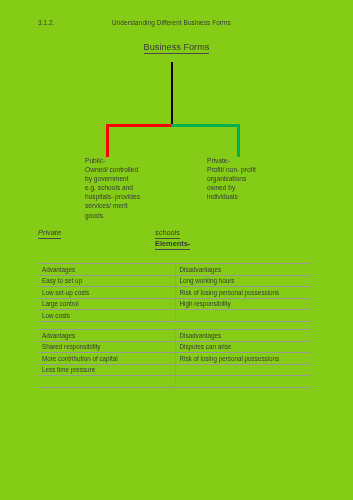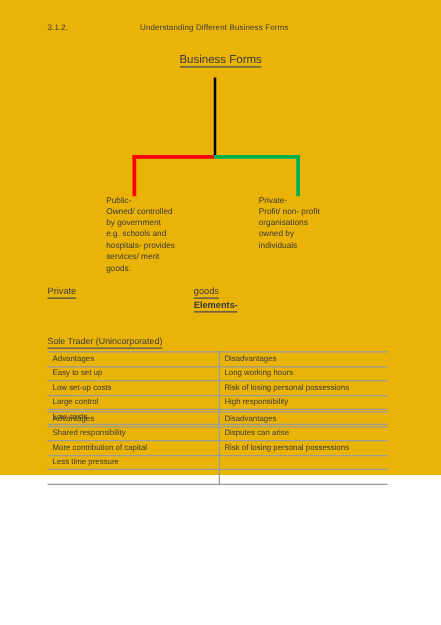--- a/index.html
+++ b/index.html
@@ -11,22 +11,22 @@
     width: 353px;
     height: 500px;
     overflow: hidden;
     font-family: "Liberation Sans", sans-serif;
     color: #333333;
     -webkit-font-smoothing: antialiased;
   }
   .page {
     position: relative;
     width: 353px;
-    height: 380px;
-    background: #eab308;
+    height: 500px;
+    background: #84cc16;
   }
 
   
   .doc-header {
     position: absolute;
     top: 19px;
     left: 0;
     width: 353px;
     height: 12px;
     font-size: 6.4px;
@@ -123,20 +123,21 @@
     height: 26px;
     font-size: 7.4px;
     color: #3a3a3a;
   }
   .section-heading .word-private {
     position: absolute;
     left: 38px;
     top: 0;
     border-bottom: 1px solid #4a4a4a;
     padding-bottom: .5px;
+    font-style: italic;
   }
   .section-heading .word-sector {
     position: absolute;
     left: 155px;
     top: 0;
     border-bottom: 1px solid #4a4a4a;
     padding-bottom: .5px;
   }
   .section-heading .word-elements {
     position: absolute;
@@ -233,26 +234,25 @@
   <div class="branch-text branch-right">
     <div>Private-</div>
     <div>Profit/ non- profit</div>
     <div>organisations</div>
     <div>owned by</div>
     <div>individuals</div>
   </div>
 
   <div class="section-heading">
     <span class="word-private">Private</span>
-    <span class="word-sector">goods</span>
+    <span class="word-sector">schools</span>
     <span class="word-elements">Elements-</span>
   </div>
 
   <div class="block" id="blk-sole">
-    <div class="block-title">Sole Trader (Unincorporated)</div>
     <table class="biz">
       <colgroup>
           <col class="c1">
           <col class="c2">
         </colgroup>
       <tbody>
         <tr class="head">
           <td class="adv topline">Advantages</td>
           <td class="dis topline last">Disadvantages</td>
         </tr>

